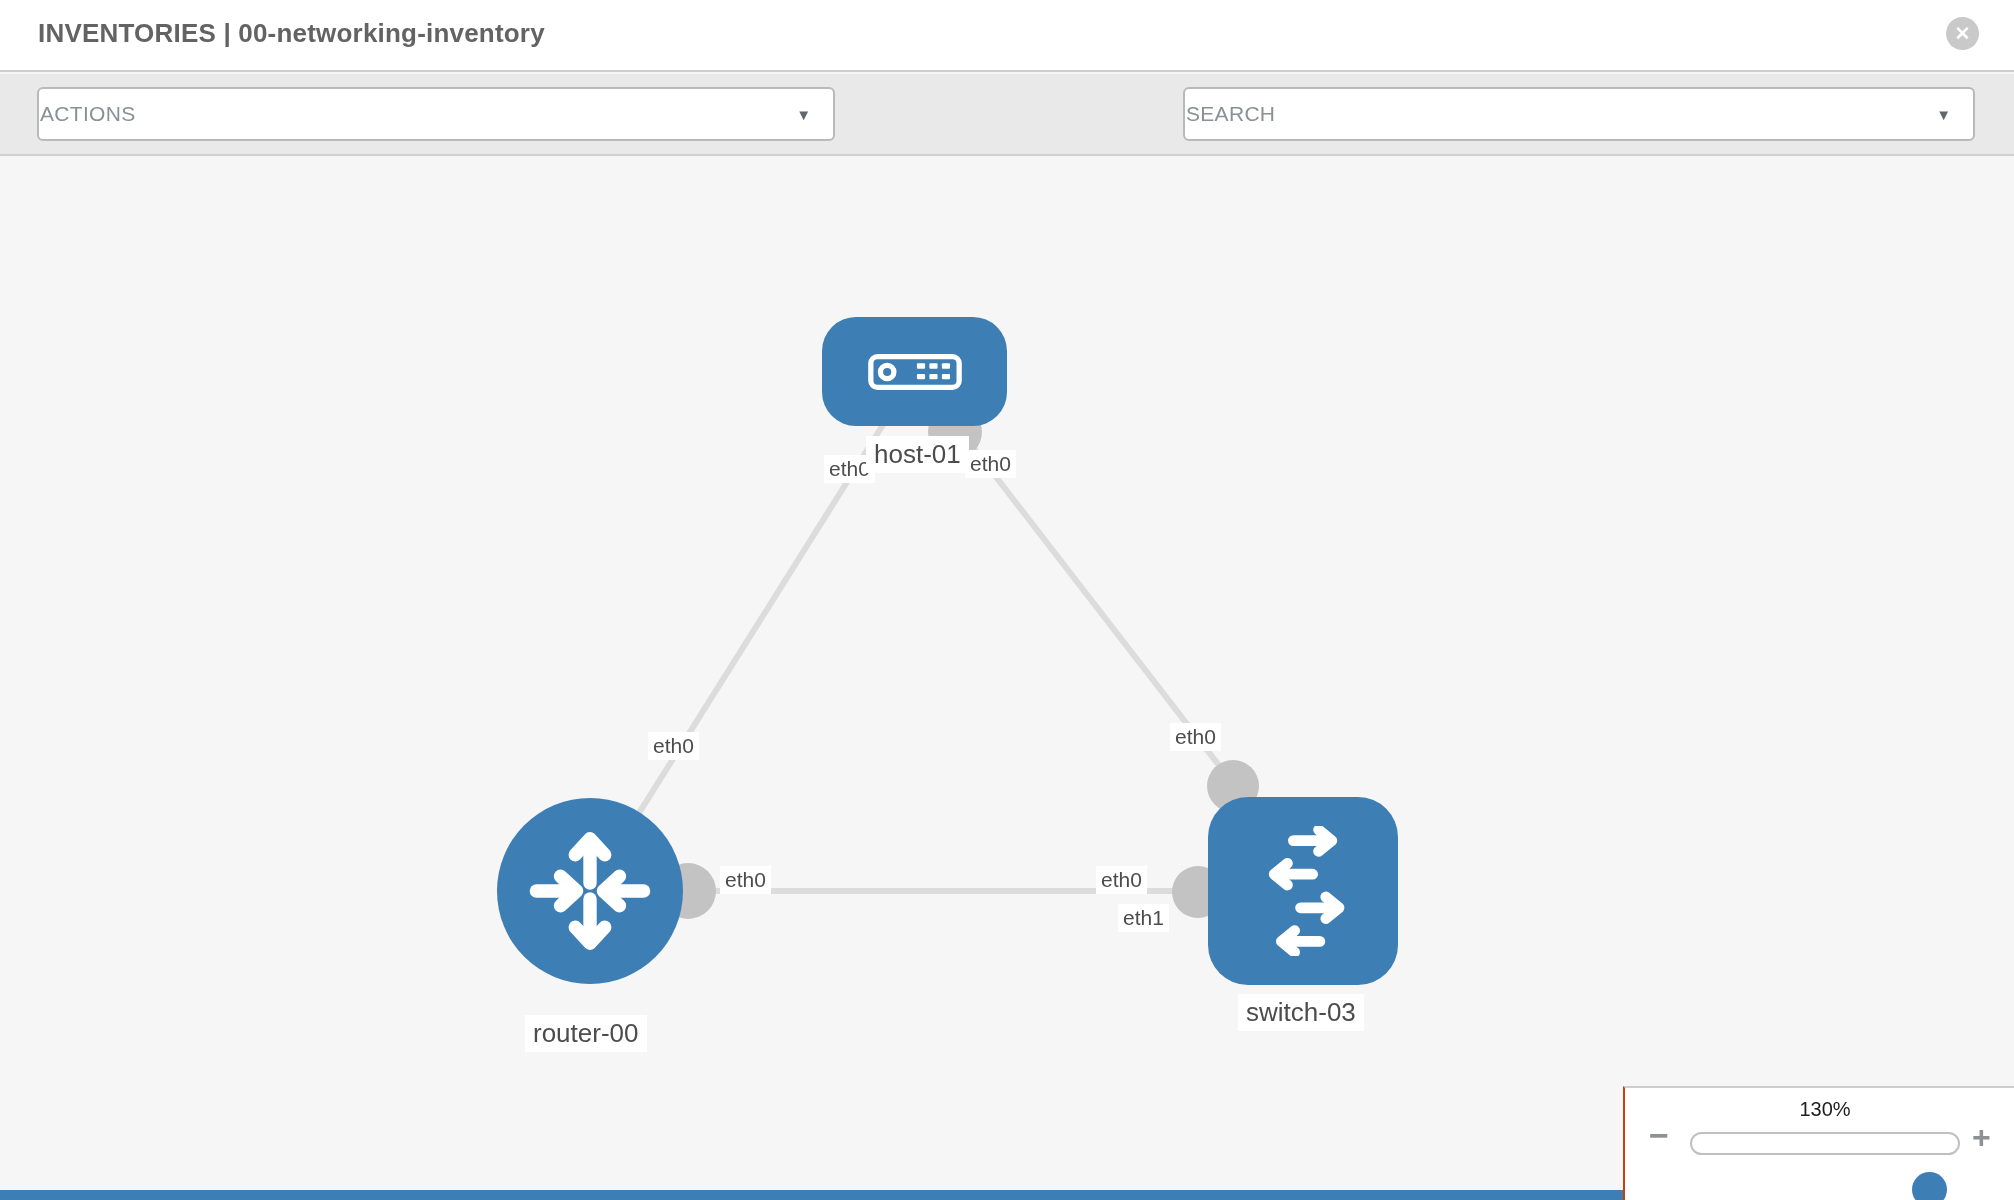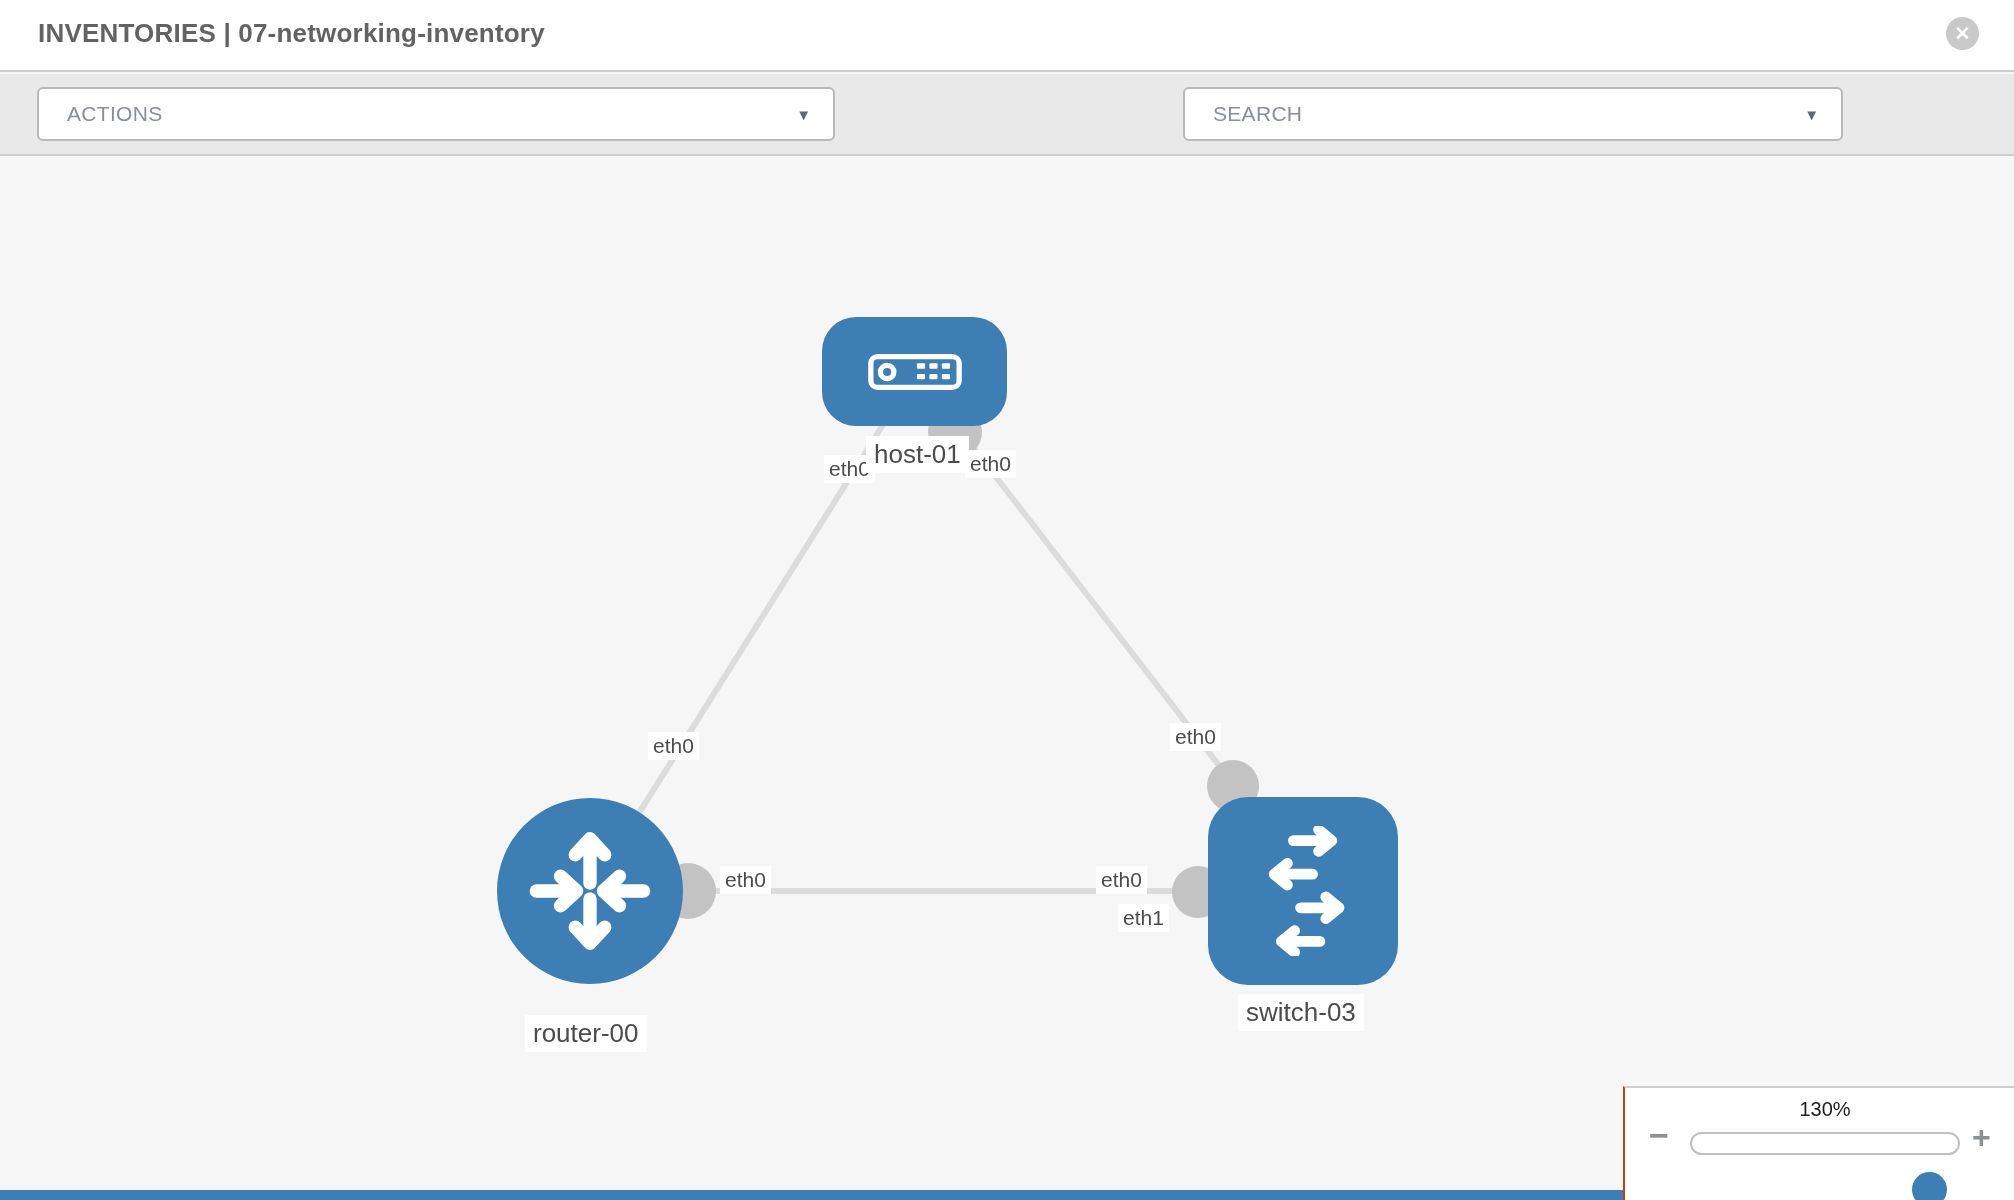--- a/index.html
+++ b/index.html
@@ -14,25 +14,25 @@
   .close-btn{position:absolute;left:1946px;top:17px;width:33px;height:33px;border-radius:50%;
              background:#c9c9c9;color:#ffffff;display:flex;align-items:center;justify-content:center;
              font-size:19px;font-weight:bold;cursor:pointer;}
 
   
   .toolbar{position:absolute;left:0;top:74px;width:2014px;height:82px;background:#e9e9e9;
            border-bottom:2px solid #d0d0d0;box-sizing:border-box;}
   .select{position:absolute;top:13px;height:54px;background:#ffffff;border:2px solid #b9b9b9;
           border-radius:6px;box-sizing:border-box;display:flex;align-items:center;
           color:#8b9096;font-size:21px;cursor:pointer;}
-  .select .lbl{margin-left:28px;letter-spacing:0.3px;}
+  .select .lbl{margin-left:1px;letter-spacing:0.3px;}
   .select .caret{position:absolute;right:22px;top:50%;transform:translateY(-50%);
                  font-size:15px;color:#61686d;}
   .sel-actions{left:37px;width:798px;}
-  .sel-search{left:1183px;width:660px;}
+  .sel-search{left:1183px;width:792px;}
   .tool-icon{position:absolute;top:96px;width:36px;height:36px;cursor:pointer;}
   .icon-wrench{left:1049px;}
   .icon-key{left:1112px;}
 
   
   .canvas{position:absolute;left:0;top:156px;width:2014px;height:1044px;background:#f6f6f6;}
   .net-svg{position:absolute;left:0;top:0;}
   .node{position:absolute;background:#3d7eb4;display:flex;align-items:center;justify-content:center;
         cursor:pointer;}
   .node-host{left:822px;top:161px;width:185px;height:109px;border-radius:34px;}
@@ -59,21 +59,21 @@
               border:2px solid #c0c0c0;border-radius:13px;box-sizing:border-box;cursor:pointer;}
   .zoom-handle{position:absolute;left:220px;top:38px;width:35px;height:35px;border-radius:50%;
                background:#3d7eb4;cursor:grab;}
 </style>
 </head>
 <body>
 
 <div class="app">
 
   <div class="header">
-    <div class="page-title">INVENTORIES | 07-networking-inventory</div>
+    <div class="page-title">INVENTORIES | 00-networking-inventory</div>
     <div class="close-btn">
       <span>✕</span>
     </div>
   </div>
 
   <div class="toolbar">
     <div class="select sel-actions">
       <span class="lbl">ACTIONS</span>
       <span class="caret">▼</span>
     </div>

